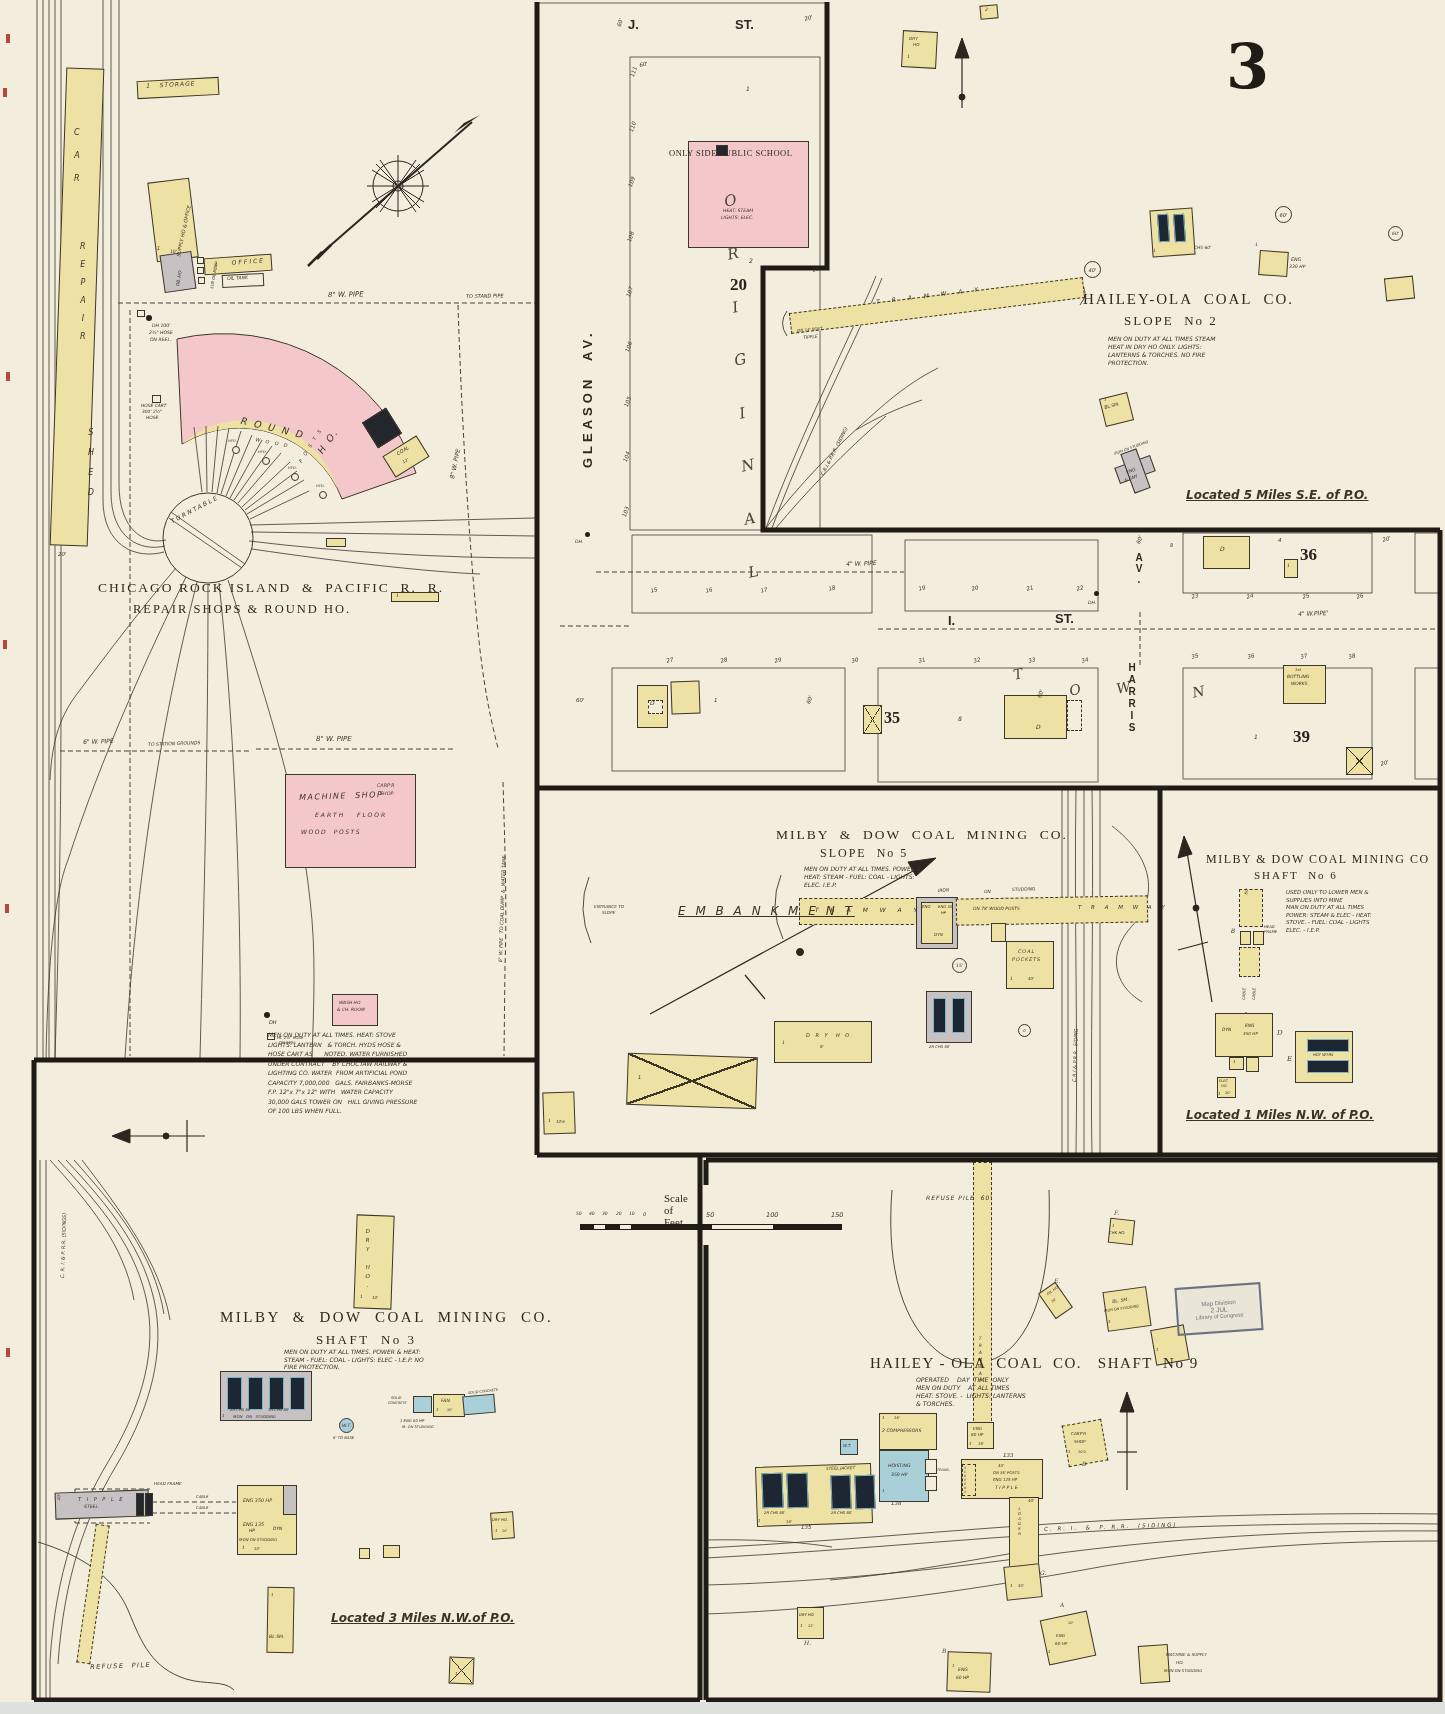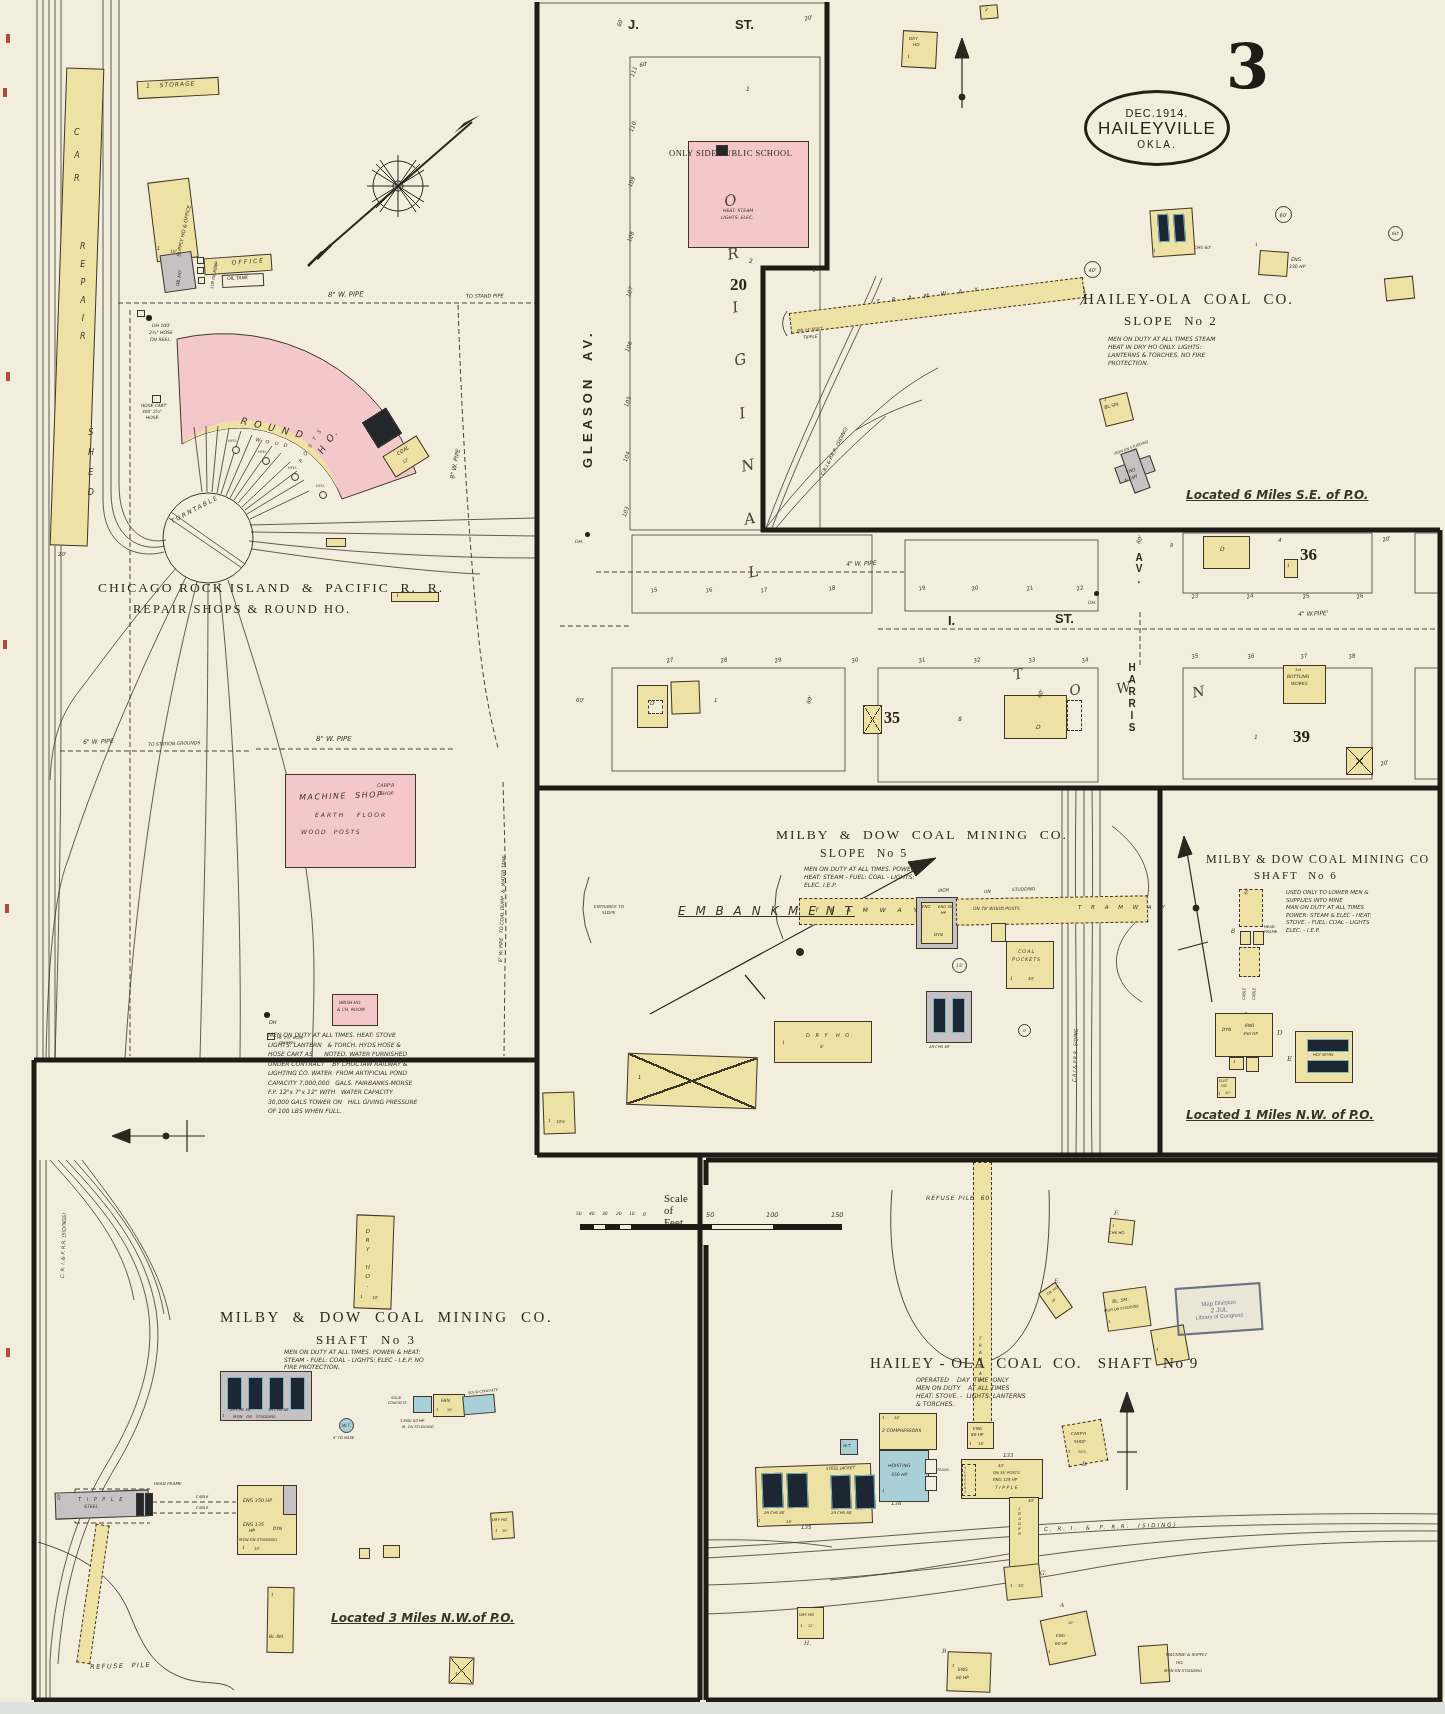--- a/index.html
+++ b/index.html
@@ -138,25 +138,20 @@
       <path d="M706,1160 V1185 M706,1245 V1700 M706,1160 H1440"></path>
       <path d="M1440,530 V1702 M706,1700 H1440"></path>
     </g>
   </svg>
 
   <div class="bldg f-d" style="left:368px;top:413px;width:28px;height:30px;transform:rotate(-32deg);
               background-image:repeating-linear-gradient(90deg,#23262b 0 4px,#e9e4d2 4px 7px);"></div>
 
   <div id="sheet-no">3</div>
 
-  <div id="oval">
-    <div class="o1">DEC.1914.</div>
-    <div class="o2">HAILEYVILLE</div>
-    <div class="o3">OKLA.</div>
-  </div>
 
   <div id="loc-stamp">
     <div class="s1">Map Division</div>
     <div class="s2">2 JUL</div>
     <div class="s3">Library of Congress</div>
   </div>
 
   <div id="scale">
     <div id="scale-title" style="left: 664px; top: 1192px; font-size: 11px;">Scale of Feet.</div>
   <div class="sc-cell" style="left: 580px; top: 1224px; width: 13px; height: 6px; background: rgb(31, 27, 21);"></div>
@@ -438,21 +433,21 @@
     <div class="lbl " style="left: 797px; top: 329px; font-size: 4px; transform: rotate(-5deg);">ON 14' POST</div>
     <div class="lbl " style="left: 803px; top: 336px; font-size: 4.4px; transform: rotate(-5deg);">TIPPLE</div>
     <div class="lbl " style="left: 820px; top: 474px; font-size: 4.8px; transform: rotate(-63deg);">C.R.I.&amp; P.R.R. (SIDING)</div>
     <div class="lbl tt" style="left: 1083px; top: 292px; font-size: 15px; letter-spacing: 2px;">HAILEY-OLA  COAL  CO.</div>
     <div class="lbl tt" style="left: 1124px; top: 314px; font-size: 13px; letter-spacing: 2px;">SLOPE  No 2</div>
     <div class="lbl " style="left: 1104px; top: 398px; font-size: 4px;">1</div>
     <div class="lbl " style="left: 1104px; top: 406px; font-size: 4.6px; transform: rotate(-14deg);">BL.SM.</div>
     <div class="lbl " style="left: 1114px; top: 453px; font-size: 3.6px; transform: rotate(-20deg);">IRON ON STUDDING</div>
     <div class="lbl " style="left: 1126px; top: 471px; font-size: 4.4px; transform: rotate(-20deg);">ENG</div>
     <div class="lbl " style="left: 1124px; top: 479px; font-size: 4.4px; transform: rotate(-20deg);">&amp; FAN</div>
-    <div class="lbl hu" style="left: 1186px; top: 489px; font-size: 12px;">Located 6 Miles S.E. of P.O.</div>
+    <div class="lbl hu" style="left: 1186px; top: 489px; font-size: 12px;">Located 5 Miles S.E. of P.O.</div>
     <div class="lbl tt" style="left: 776px; top: 828px; font-size: 13.5px; letter-spacing: 2px;">MILBY  &amp;  DOW  COAL  MINING  CO.</div>
     <div class="lbl tt" style="left: 820px; top: 847px; font-size: 12px; letter-spacing: 2px;">SLOPE  No 5</div>
     <div class="lbl " style="left: 594px; top: 905px; font-size: 4.2px;">ENTRANCE TO</div>
     <div class="lbl " style="left: 602px; top: 911px; font-size: 4.2px;">SLOPE</div>
     <div class="lbl " style="left: 678px; top: 905px; font-size: 12px; letter-spacing: 3px; text-decoration: underline;">E M B A N K M E N T</div>
     <div class="lbl " style="left: 815px; top: 907px; font-size: 6px; letter-spacing: 5px;">T R A M W A Y</div>
     <div class="lbl " style="left: 922px; top: 905px; font-size: 4px;">ENG</div>
     <div class="lbl " style="left: 938px; top: 905px; font-size: 3.8px;">ENG 50</div>
     <div class="lbl " style="left: 941px; top: 911px; font-size: 3.8px;">HP</div>
     <div class="lbl " style="left: 934px; top: 933px; font-size: 4.2px;">DYN</div>

